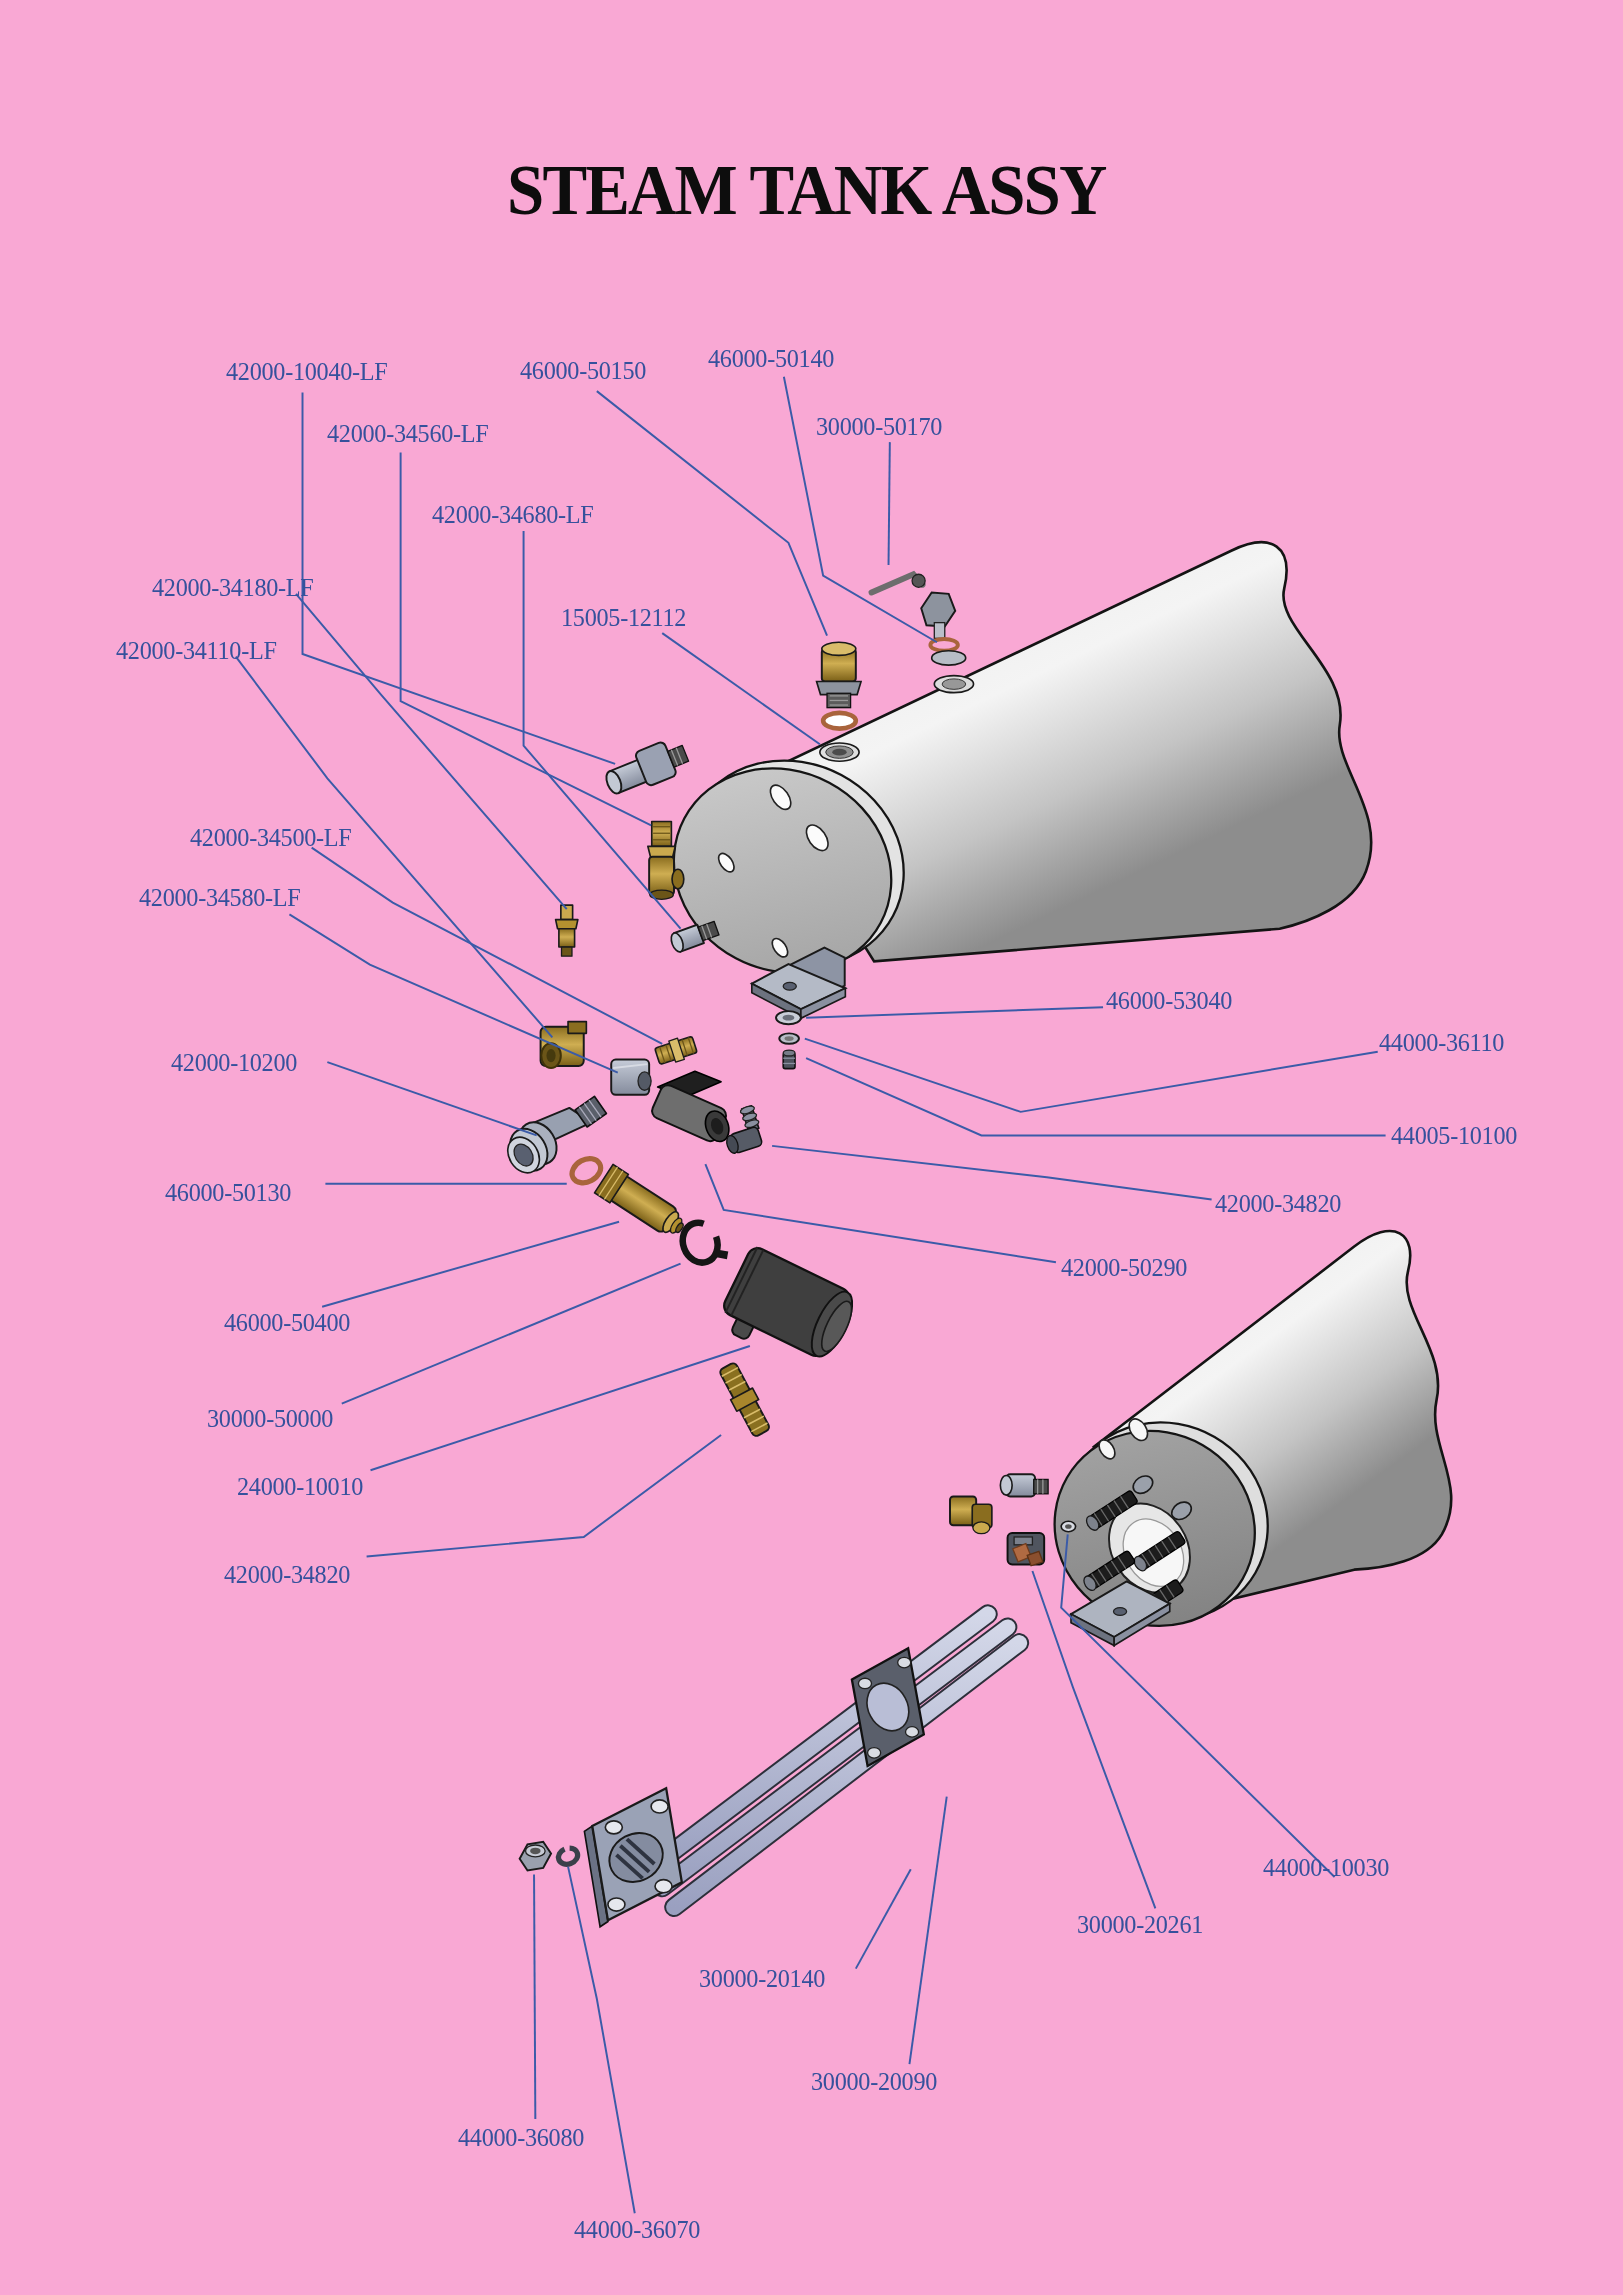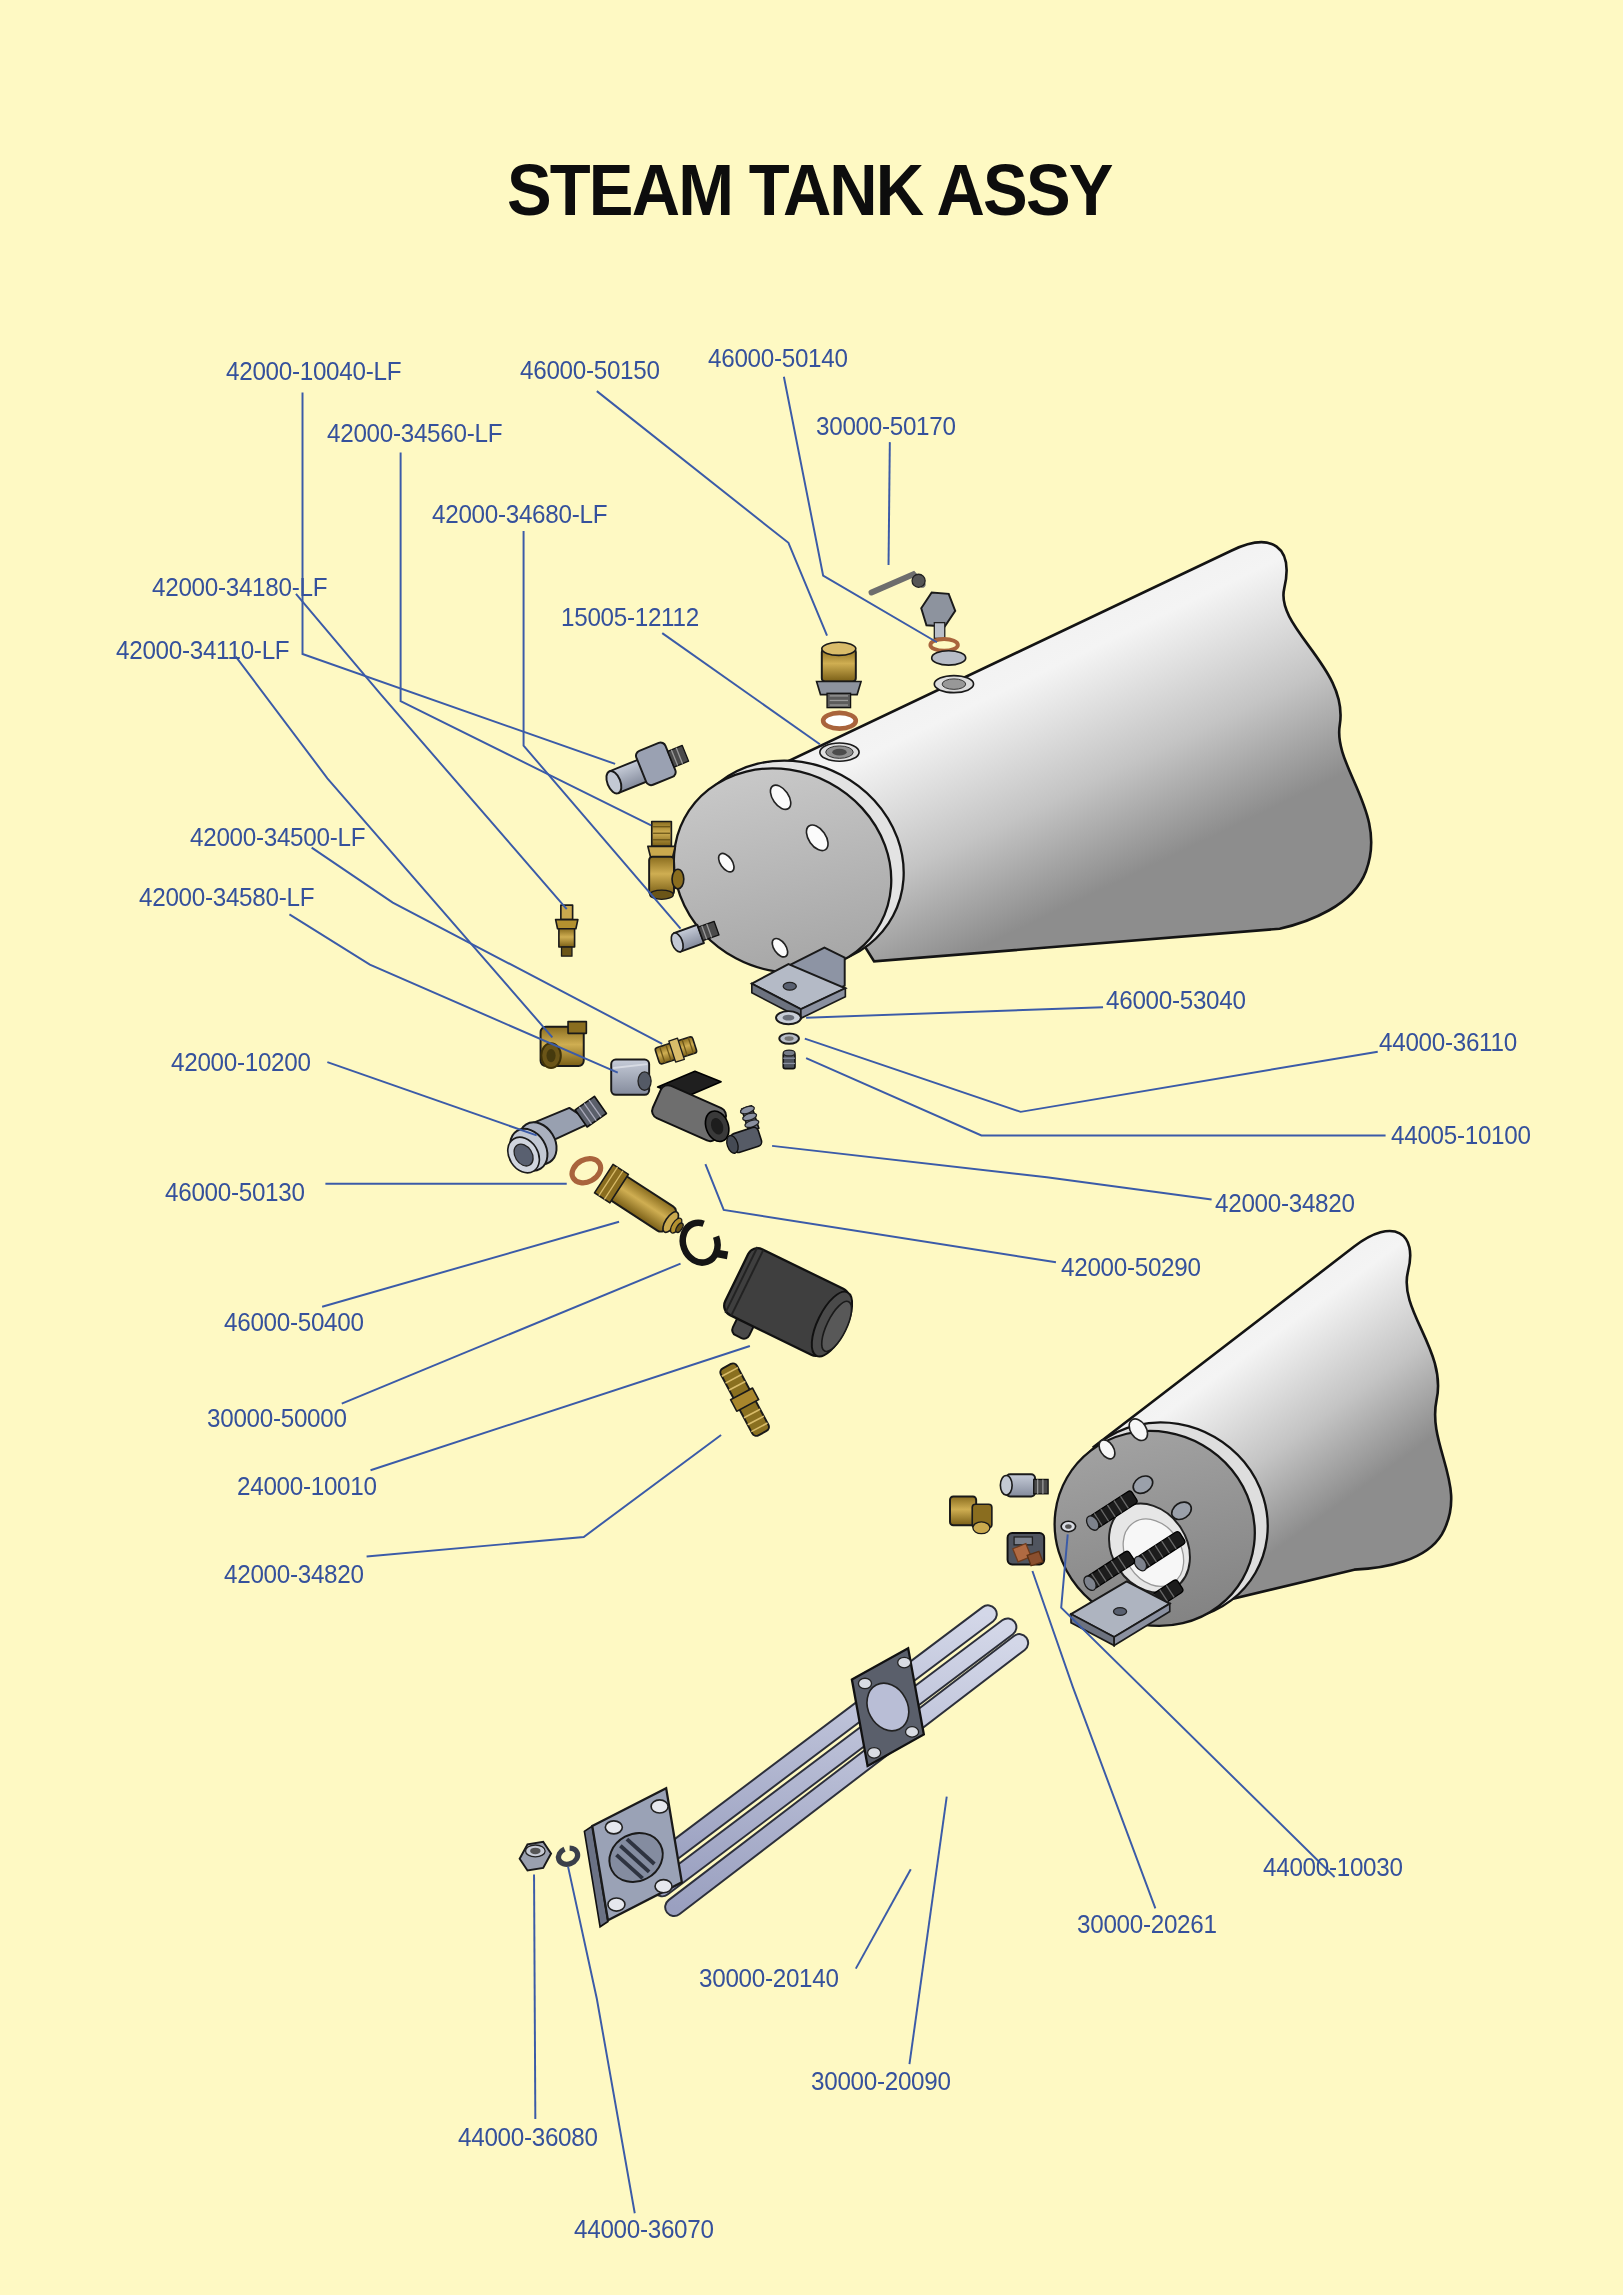--- a/index.html
+++ b/index.html
@@ -1,17 +1,17 @@
 <!DOCTYPE html>
 <html style="--label-color: #35519c;font-size:10.5px"><head>
 <meta charset="utf-8">
 <style>
   html,body{margin:0;padding:0;background:#ffffff;}
-  .page{position:relative;width:1624px;height:2295px;background:#fef9c3;overflow:hidden;
-        font-family:Liberation Sans, sans-serif;}
+  .page{position:relative;width:1624px;height:2295px;background:#f9a8d4;overflow:hidden;
+        font-family:Liberation Serif, serif;}
   .title{position:absolute;left:507px;top:149px;font-size:72px;font-weight:bold;
          letter-spacing:-2px;color:#0d0d0d;white-space:nowrap;
          transform:scaleX(.93);transform-origin:left top;}
   .part-label{position:absolute;font-size:25.5px;color:var(--label-color,#35519c);
          white-space:nowrap;letter-spacing:-0.3px;transform:scaleX(.95);
          transform-origin:left top;}
   svg{position:absolute;left:0;top:0;}
 </style>
 </head>
 <body>

